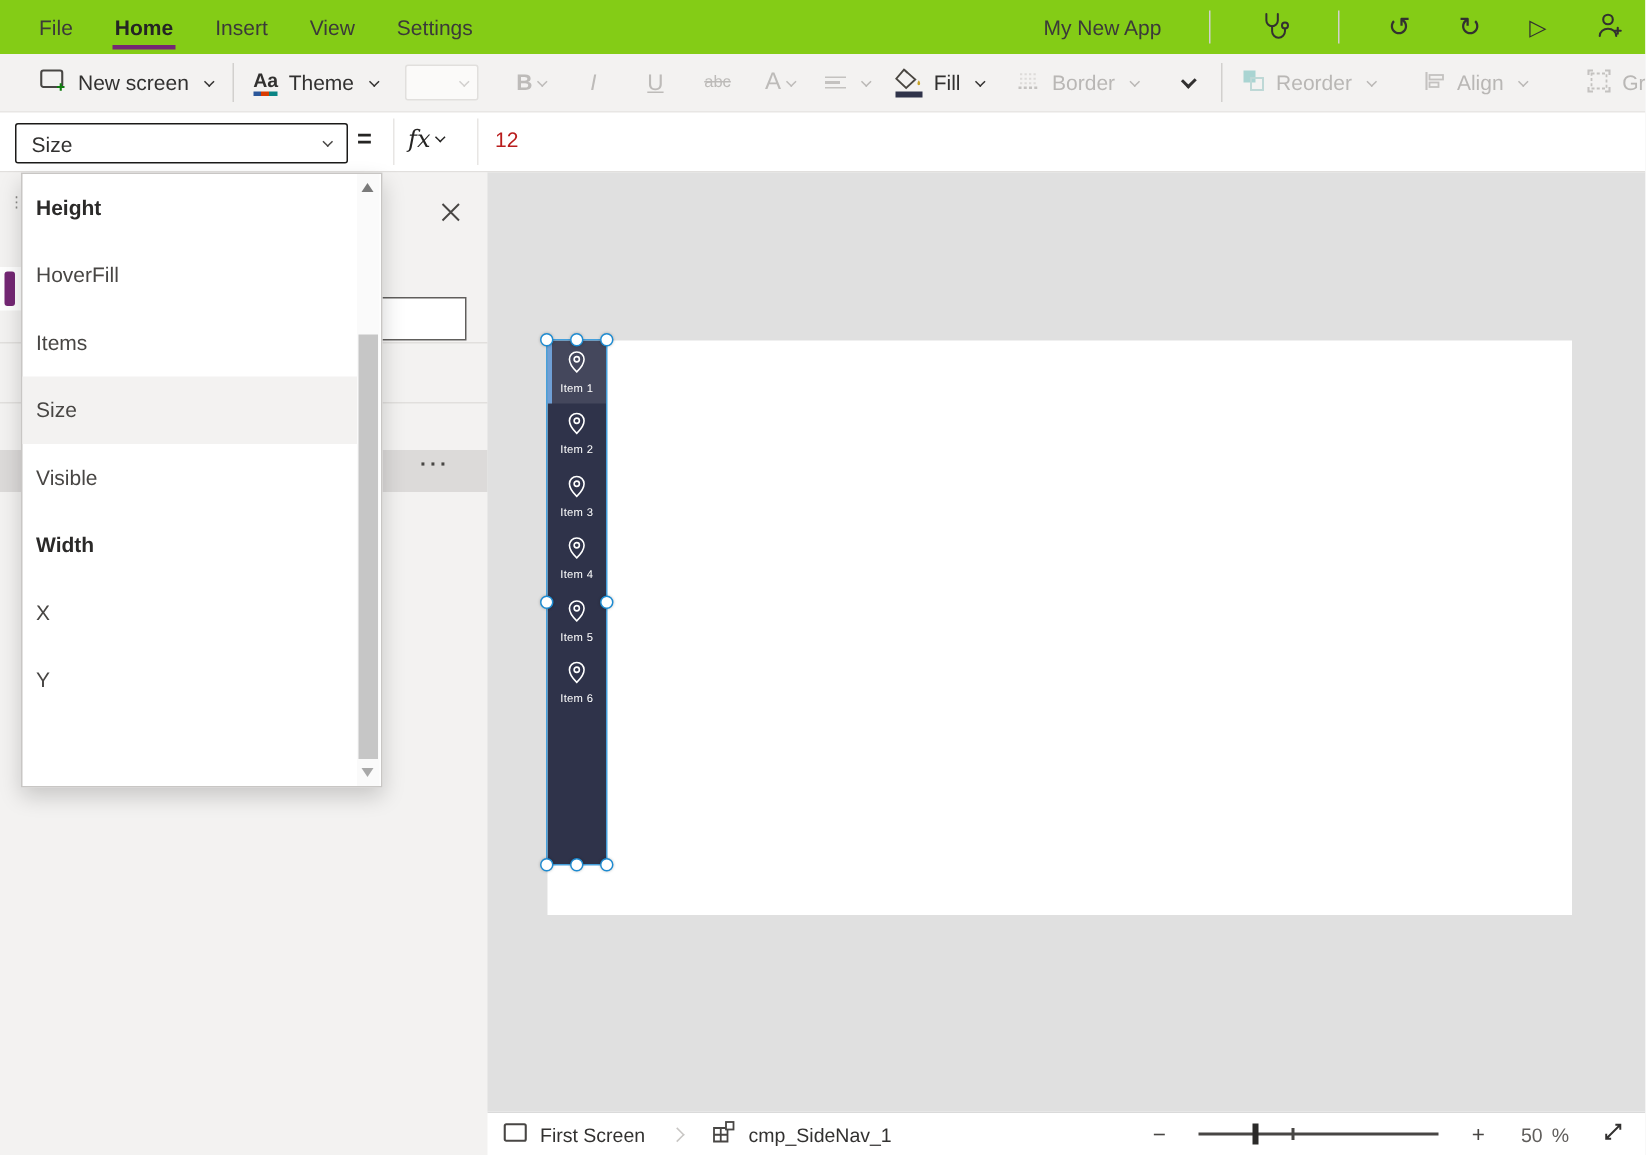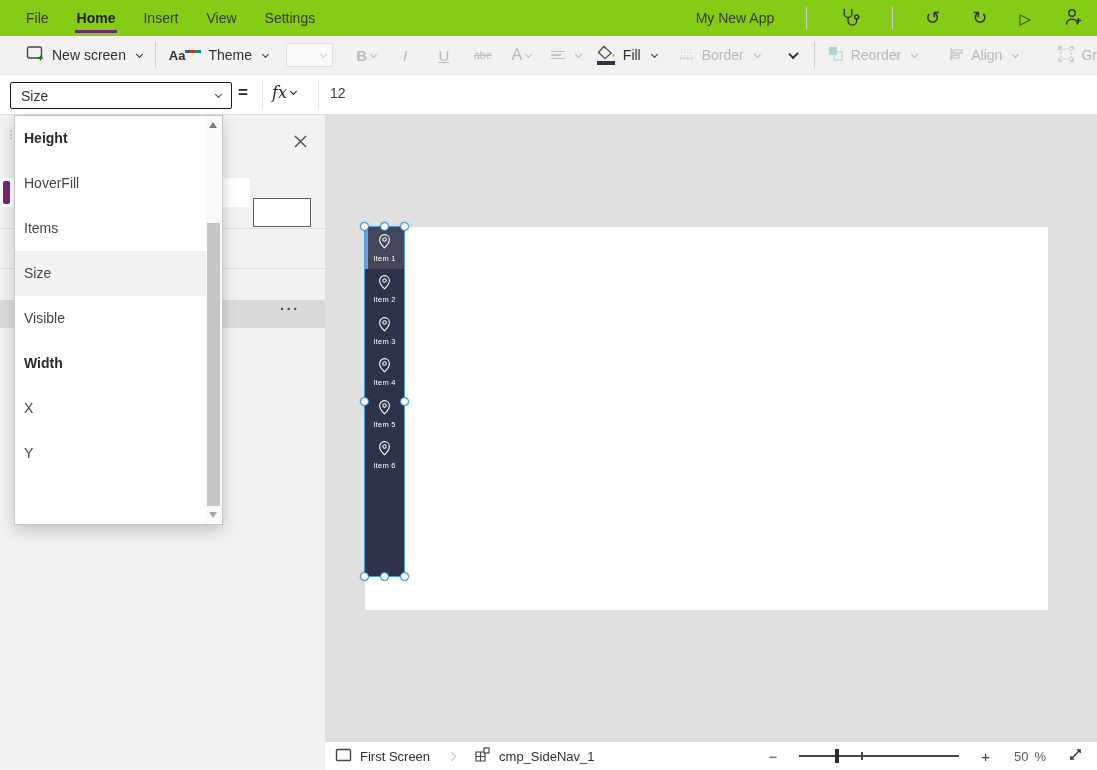--- a/index.html
+++ b/index.html
@@ -26,21 +26,21 @@
   .rb-btn.disabled { color:#b9b7b5; cursor:default; }
   .chev { display:inline-block; width:5px; height:5px; border-right:1.4px solid currentColor; border-bottom:1.4px solid currentColor; transform:rotate(45deg); margin-left:4px; position:relative; top:-1px; }
   .chev-lg { width:8px; height:8px; border-width:2px; border-color:#323130; margin:0 4px; }
   .rb-div { width:1px; height:26px; background:#d2d0ce; margin:0 13px; }
   .fontsize-combo { width:54px; height:24px; border:1px solid #e1dfdd; background:#fbfaf9; border-radius:2px; margin:0 14px 0 18px; display:inline-flex; align-items:center; justify-content:flex-end; padding-right:6px; color:#d2d0ce; }
   .fmt { width:46px; text-align:center; font-size:15px; color:#bdbbb9; cursor:default; display:inline-flex; align-items:center; justify-content:center; }
   .fmt .g { pointer-events:none; }
   .g-italic { font-style:italic; }
   .g-under { text-decoration:underline; }
   .g-strike { text-decoration:line-through; font-size:11px; }
-  .aa-wrap { display:inline-flex; flex-direction:row; align-items:flex-start; line-height:1; }
+  .aa-wrap { display:inline-flex; flex-direction:column; align-items:flex-end; line-height:1; }
   .aa-txt { font-size:13px; font-weight:bold; color:#323130; }
   .aa-bar { margin-top:1px; width:16px; height:3px; background:linear-gradient(90deg,#2b579a 0 33%,#d83b01 33% 66%,#0b8484 66% 100%); }
   .swatch-wrap { display:inline-flex; flex-direction:column; align-items:center; line-height:1; }
   .fill-swatch { width:18px; height:4px; margin-top:1px; }
   .alignlines { display:inline-flex; flex-direction:column; gap:2px; }
   .alignlines i { display:block; height:1.6px; background:#c4c2c0; width:14px; }
   .alignlines i:nth-child(2) { width:10px; }
   .alignlines i:nth-child(3) { width:14px; }
 
   
@@ -74,21 +74,21 @@
   .nav-item { height:41.5px; display:flex; flex-direction:column; align-items:center; justify-content:center; position:relative; cursor:pointer; }
   .nav-item.selected { background:rgba(255,255,255,.10); }
   .nav-item.selected::before { content:""; position:absolute; left:0; top:0; bottom:0; width:2.5px; background:var(--selbar,#6f9fd6); }
   .nav-label { font-size:7.5px; color:#fff; margin-top:1px; letter-spacing:.2px; }
   .handle { position:absolute; width:9px; height:9px; border-radius:50%; background:#fff; border:1.5px solid #1e8bd1; box-shadow:0 0 2px rgba(0,0,0,.25); cursor:pointer; }
   .h-tl{left:-5px;top:-5px} .h-tm{left:15px;top:-5px} .h-tr{right:-5px;top:-5px}
   .h-ml{left:-5px;top:170px} .h-mr{right:-5px;top:170px}
   .h-bl{left:-5px;bottom:-5px} .h-bm{left:15px;bottom:-5px} .h-br{right:-5px;bottom:-5px}
 
   
-  .dropdown { position:absolute; left:14px; top:0; width:209px; height:410px; background:#fff; border:1px solid #c8c6c4; box-shadow:0 6px 14px rgba(0,0,0,.18); z-index:40; }
+  .dropdown { position:absolute; left:14px; top:0; width:241px; height:410px; background:#fff; border:1px solid #c8c6c4; box-shadow:0 6px 14px rgba(0,0,0,.18); z-index:40; }
   .dd-list { position:absolute; inset:0 16px 0 0; }
   .dd-item { height:45px; line-height:45px; padding-left:9px; font-size:14px; color:#484644; cursor:pointer; }
   .dd-item.bold { font-weight:bold; color:#2b2a29; }
   .dd-item.selected { background:#f3f2f1; }
   .dd-scroll { position:absolute; right:1px; top:0; bottom:0; width:15px; background:#fafafa; }
   .dd-thumb { position:absolute; left:1px; width:13px; top:107px; height:283px; background:#c6c6c6; cursor:pointer; }
   .dd-arrow { position:absolute; left:3px; width:0; height:0; border-left:4.5px solid transparent; border-right:4.5px solid transparent; cursor:pointer; }
   .dd-arrow.up { top:6px; border-bottom:6px solid #7a7a7a; }
   .dd-arrow.down { bottom:6px; border-top:6px solid #a8a8a8; }
 
@@ -251,21 +251,21 @@
       <span>Size</span>
       <i class="chev"></i>
     </div>
     <span class="equals">=</span>
     <span class="fb-sep" style="left:262px"></span>
     <span class="fx-btn">
       <span class="fx-glyph">fx</span>
       <i class="chev"></i>
     </span>
     <span class="fb-sep" style="left:318px"></span>
-    <div class="formula-input" style="color: #404040;">12</div>
+    <div class="formula-input" style="color: #b91c1c;">12</div>
   </div>
 
   <div class="workspace">
 
     <div class="left-panel">
       <span class="frag" style="left:6px; top:14px">⋮</span>
       <div class="tree-row-selected">
         <span class="tree-accent" style="background: rgb(116, 39, 116);"></span>
       </div>
       <span class="frag" style="left:4px; top:188px">[</span>

